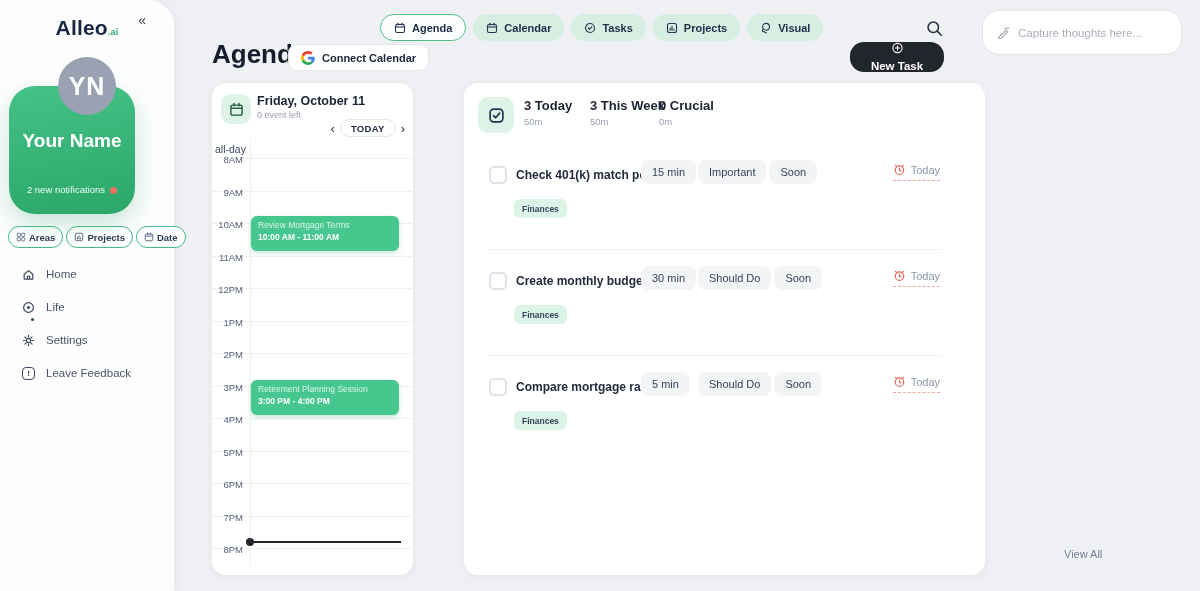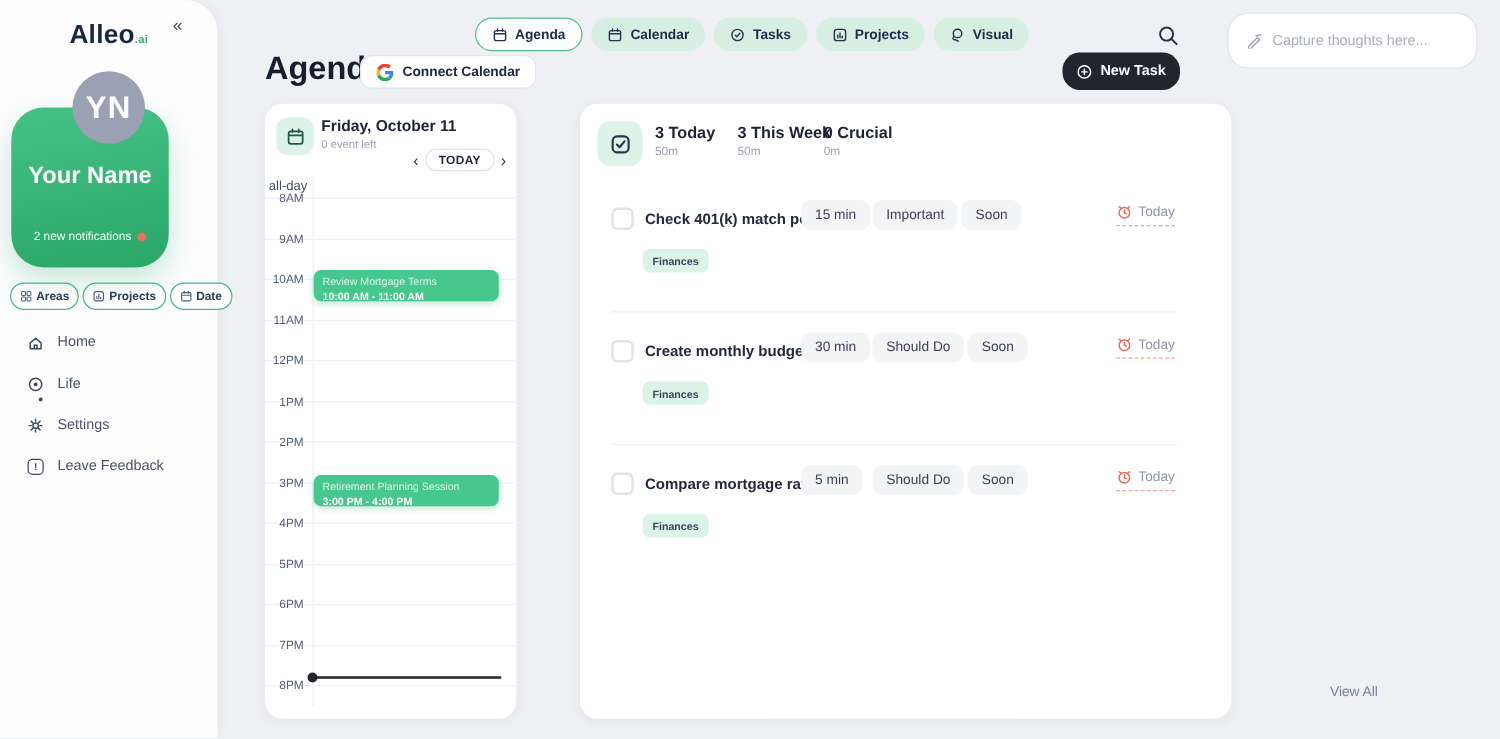--- a/index.html
+++ b/index.html
@@ -33,36 +33,36 @@
   .tab.active { background:#fbfefc; border:1.6px solid #53c08b; }
   .search-btn { position:absolute; left:923px; top:17px; width:22px; height:22px; background:none; border:none; color:#2a3142; cursor:pointer; }
   .capture { position:absolute; left:982px; top:10px; width:200px; height:45px; background:#fff; border:1px solid #e0e3e9; border-radius:17px; display:flex; align-items:center; gap:8px; padding:12px 14px; }
   .capture .ic { color:#9aa1af; flex:none; }
   .capture input { border:none; outline:none; width:100%; font-size:11.5px; color:#444c5e; background:transparent; font-family:inherit; }
   .capture input::placeholder { color:#a8aeba; }
 
   
   .page-title { position:absolute; left:212px; top:39px; font-size:26px; font-weight:bold; color:#151d2e; }
   .connect-btn { position:absolute; left:288px; top:44px; height:27px; display:inline-flex; align-items:center; gap:7px; padding:0 12px; background:#fff; border:1px solid #e3e6ea; border-radius:9px; font-size:11px; font-weight:bold; color:#20293c; cursor:pointer; font-family:inherit; }
-  .newtask-btn { position:absolute; left:850px; top:42px; width:94px; height:30px; background:#23252c; color:#fff; border:none; border-radius:14px; font-size:11.5px; font-weight:bold; display:inline-flex; align-items:center; justify-content:center; gap:6px; cursor:pointer; font-family:inherit; }
+  .newtask-btn { position:absolute; left:850px; top:42px; width:94px; height:30px; background:#23252c; color:#fff; border:none; border-radius:14px; font-size:11.5px; font-weight:bold; display:inline-flex; align-items:center; justify-content:center; gap:6px; cursor:pointer; font-family:inherit;flex-direction:column; }
 
   
   .cal-card { position:absolute; left:212px; top:83px; width:201px; height:492px; background:#fff; border-radius:14px; box-shadow:0 2px 10px rgba(30,40,70,.05); }
   .cal-icon-box { position:absolute; left:9px; top:11px; width:30px; height:30px; border-radius:9px; background:#ddf3e7; color:#1f5a40; display:flex; align-items:center; justify-content:center; }
   .cal-date { position:absolute; left:45px; top:11px; font-size:12.5px; font-weight:bold; color:#1b2435; }
   .cal-sub { position:absolute; left:45px; top:27px; font-size:9px; color:#98a0b0; }
   .cal-nav { position:absolute; right:8px; top:36px; display:flex; align-items:center; gap:5px; }
   .chev { font-size:13px; color:#2d3a52; background:none; border:none; cursor:pointer; line-height:1; font-family:inherit; }
   .today-btn { height:18px; padding:0 10px; background:#fff; border:1px solid #e2e5ea; border-radius:10px; font-size:9.5px; font-weight:bold; color:#1d273c; letter-spacing:.3px; cursor:pointer; font-family:inherit; }
   .grid { position:absolute; left:0; top:57px; right:0; bottom:10px; overflow:hidden; }
   .allday-label { position:absolute; left:3px; top:3px; font-size:10.5px; color:#3f4c63; }
   .vline { position:absolute; left:38px; top:0; bottom:0; width:1px; background:#edeff2; }
   .hline { position:absolute; left:0; right:0; height:1px; background:#eef0f3; }
   .hlabel { position:absolute; left:0; width:31px; text-align:right; font-size:9.5px; color:#55607a; transform:translateY(-50%); background:transparent; }
-  .event { position:absolute; left:39px; width:148px; height:25px; border-radius:6px; background:#45c78e; padding:4px 7px; box-shadow:0 2px 5px rgba(50,170,115,.3); cursor:pointer; }
+  .event { position:absolute; left:39px; width:148px; height:35px; border-radius:6px; background:#45c78e; padding:4px 7px; box-shadow:0 2px 5px rgba(50,170,115,.3); cursor:pointer; }
   .event .ev-title { font-size:8.5px; color:rgba(255,255,255,.82); line-height:1.35; white-space:nowrap; overflow:hidden; }
   .event .ev-time { font-size:8.5px; color:#fff; font-weight:bold; line-height:1.5; white-space:nowrap; }
   .now-line { position:absolute; left:38px; width:151px; height:2px; background:#23262c; }
   .now-dot { position:absolute; width:8px; height:8px; border-radius:50%; background:#23262c; }
 
   
   .tasks-card { position:absolute; left:423px; top:83px; width:521px; height:492px; background:#fff; border-radius:14px; box-shadow:0 2px 10px rgba(30,40,70,.05);margin-left:41px; }
   .tasks-icon-box { position:absolute; left:14px; top:14px; width:36px; height:36px; border-radius:10px; background:#ddf3e7; color:#23344e; display:flex; align-items:center; justify-content:center; }
   .stat { position:absolute; top:15px; }
   .stat .stat-v { font-size:13px; font-weight:bold; color:#1c2433; }

